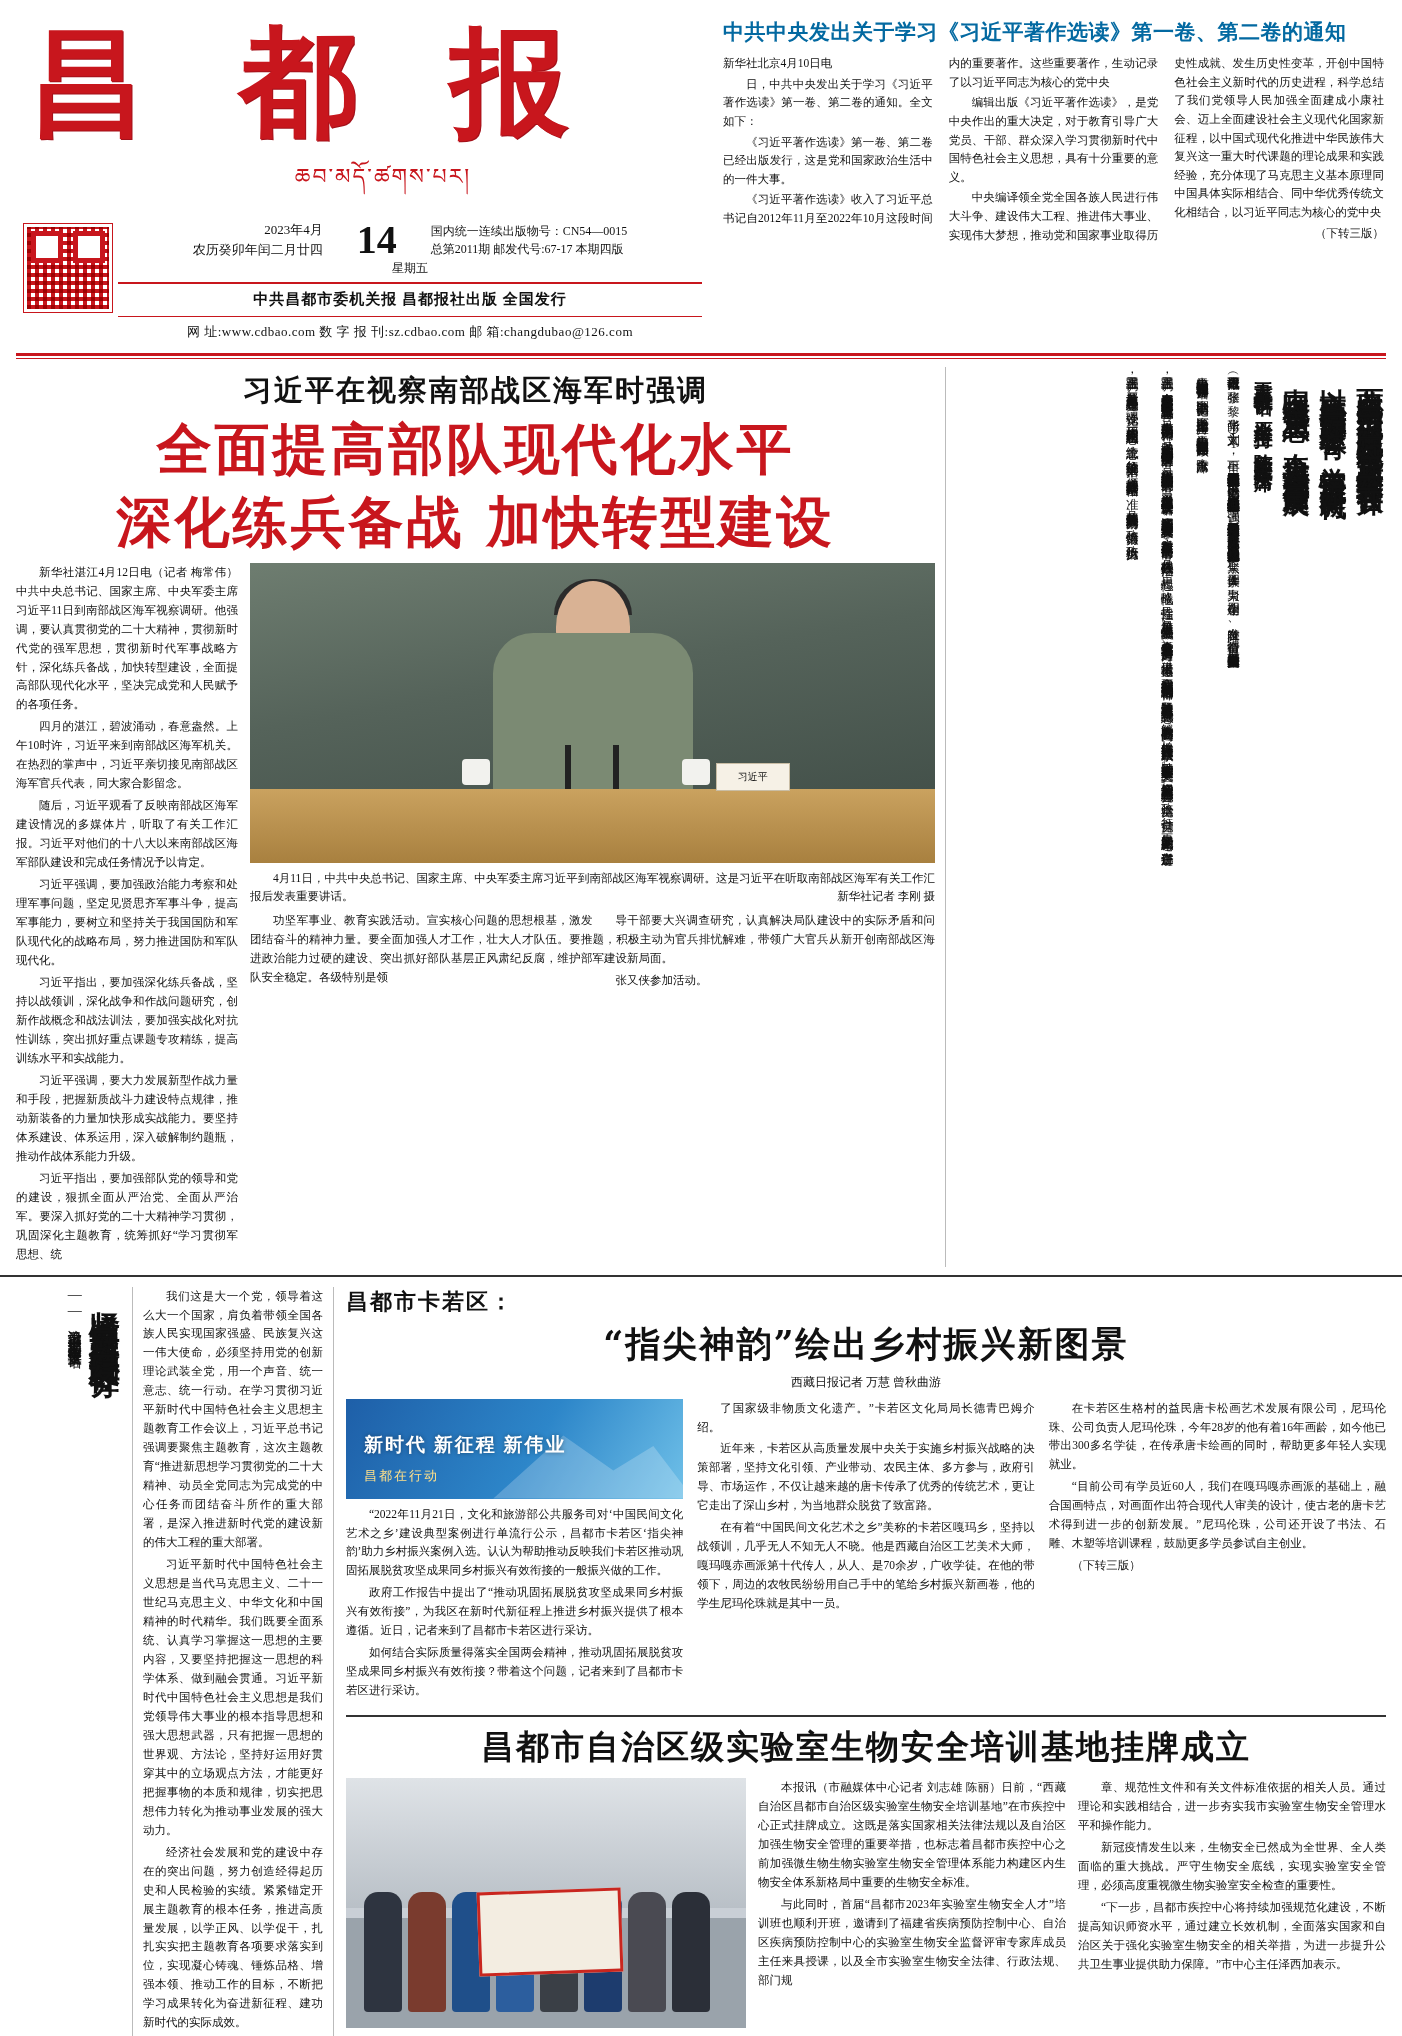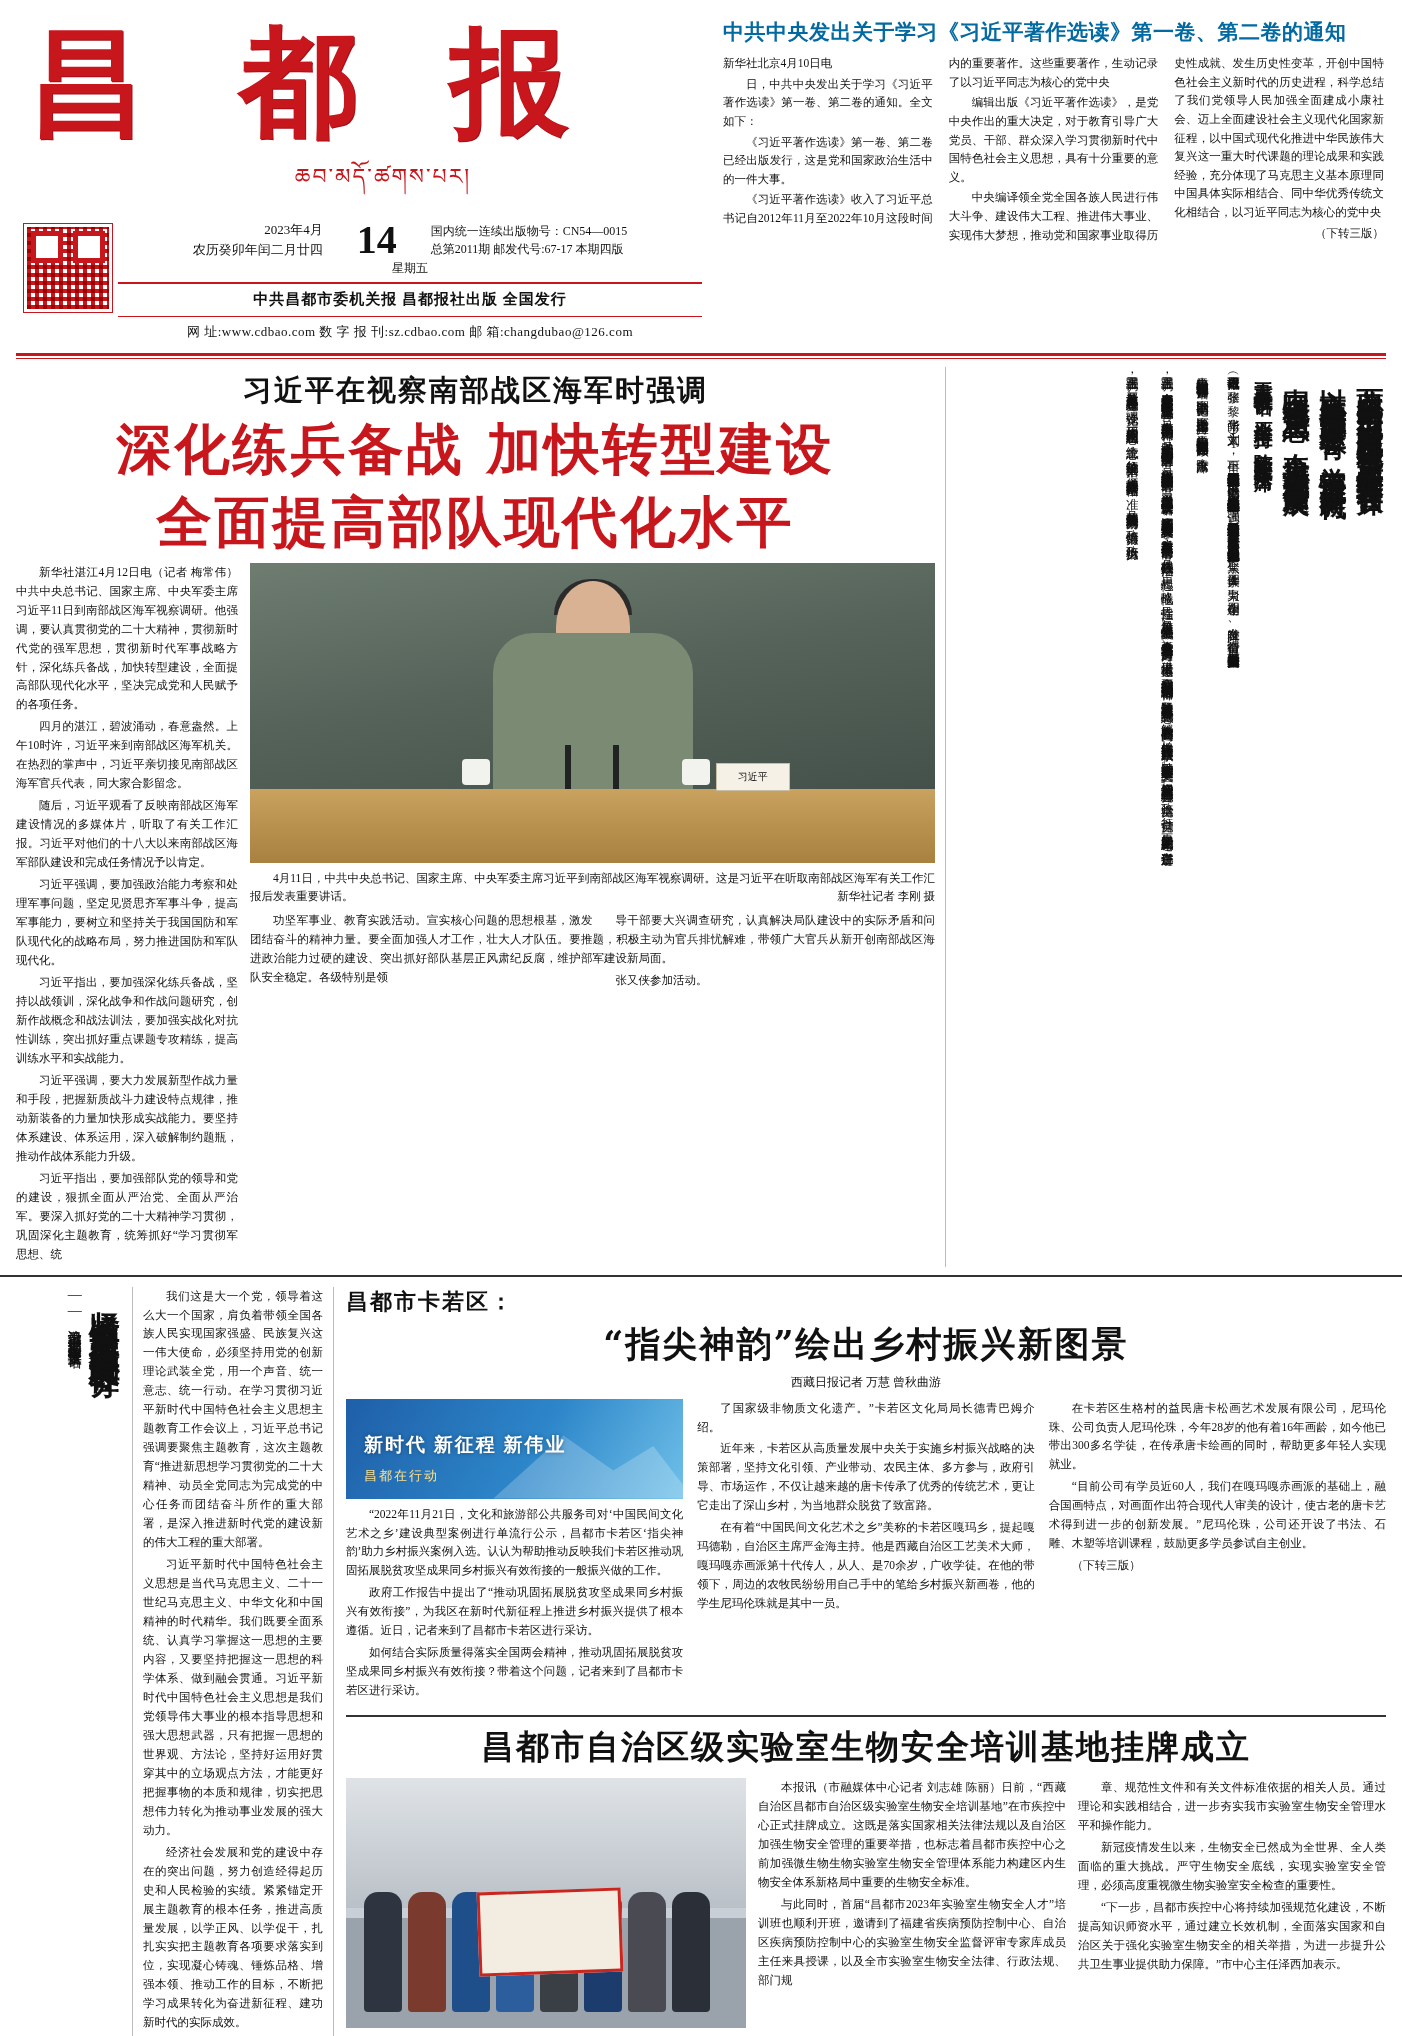--- a/index.html
+++ b/index.html
@@ -492,22 +492,22 @@
       </div>
     </div>
   </div>
 
   <div class="redline"></div>
   <div class="redline2"></div>
 
   <div class="lead">
     <div class="lead-main">
       <div class="kicker">习近平在视察南部战区海军时强调</div>
+      <div class="headline">全面提高部队现代化水平</div>
       <div class="headline">深化练兵备战 加快转型建设</div>
-      <div class="headline">全面提高部队现代化水平</div>
 
       <div class="lead-body">
         <div class="lead-textcol">
           <p>新华社湛江4月12日电（记者 梅常伟）中共中央总书记、国家主席、中央军委主席习近平11日到南部战区海军视察调研。他强调，要认真贯彻党的二十大精神，贯彻新时代党的强军思想，贯彻新时代军事战略方针，深化练兵备战，加快转型建设，全面提高部队现代化水平，坚决完成党和人民赋予的各项任务。</p>
           <p>四月的湛江，碧波涌动，春意盎然。上午10时许，习近平来到南部战区海军机关。在热烈的掌声中，习近平亲切接见南部战区海军官兵代表，同大家合影留念。</p>
           <p>随后，习近平观看了反映南部战区海军建设情况的多媒体片，听取了有关工作汇报。习近平对他们的十八大以来南部战区海军部队建设和完成任务情况予以肯定。</p>
           <p>习近平强调，要加强政治能力考察和处理军事问题，坚定见贤思齐军事斗争，提高军事能力，要树立和坚持关于我国国防和军队现代化的战略布局，努力推进国防和军队现代化。</p>
           <p>习近平指出，要加强深化练兵备战，坚持以战领训，深化战争和作战问题研究，创新作战概念和战法训法，要加强实战化对抗性训练，突出抓好重点课题专攻精练，提高训练水平和实战能力。</p>
           <p>习近平强调，要大力发展新型作战力量和手段，把握新质战斗力建设特点规律，推动新装备的力量加快形成实战能力。要坚持体系建设、体系运用，深入破解制约题瓶，推动作战体系能力升级。</p>
           <p>习近平指出，要加强部队党的领导和党的建设，狠抓全面从严治党、全面从严治军。要深入抓好党的二十大精神学习贯彻，巩固深化主题教育，统筹抓好“学习贯彻军思想、统</p>
@@ -585,21 +585,21 @@
             <div class="b1">新时代 新征程 新伟业</div>
             <div class="b2">昌都在行动</div>
           </div>
           <p>“2022年11月21日，文化和旅游部公共服务司对‘中国民间文化艺术之乡’建设典型案例进行单流行公示，昌都市卡若区‘指尖神韵’助力乡村振兴案例入选。认认为帮助推动反映我们卡若区推动巩固拓展脱贫攻坚成果同乡村振兴有效衔接的一般振兴做的工作。</p>
           <p>政府工作报告中提出了“推动巩固拓展脱贫攻坚成果同乡村振兴有效衔接”，为我区在新时代新征程上推进乡村振兴提供了根本遵循。近日，记者来到了昌都市卡若区进行采访。</p>
           <p>如何结合实际质量得落实全国两会精神，推动巩固拓展脱贫攻坚成果同乡村振兴有效衔接？带着这个问题，记者来到了昌都市卡若区进行采访。</p>
         </div>
         <div class="c">
           <p>了国家级非物质文化遗产。”卡若区文化局局长德青巴姆介绍。</p>
           <p>近年来，卡若区从高质量发展中央关于实施乡村振兴战略的决策部署，坚持文化引领、产业带动、农民主体、多方参与，政府引导、市场运作，不仅让越来越的唐卡传承了优秀的传统艺术，更让它走出了深山乡村，为当地群众脱贫了致富路。</p>
-          <p>在有着“中国民间文化艺术之乡”美称的卡若区嘎玛乡，提起嘎玛德勒，自治区主席严金海主持。他是西藏自治区工艺美术大师，嘎玛嘎赤画派第十代传人，从人、是70余岁，广收学徒。在他的带领下，周边的农牧民纷纷用自己手中的笔给乡村振兴新画卷，他的学生尼玛伦珠就是其中一员。</p>
+          <p>在有着“中国民间文化艺术之乡”美称的卡若区嘎玛乡，坚持以战领训，几乎无人不知无人不晓。他是西藏自治区工艺美术大师，嘎玛嘎赤画派第十代传人，从人、是70余岁，广收学徒。在他的带领下，周边的农牧民纷纷用自己手中的笔给乡村振兴新画卷，他的学生尼玛伦珠就是其中一员。</p>
         </div>
         <div class="c">
           <p>在卡若区生格村的益民唐卡松画艺术发展有限公司，尼玛伦珠、公司负责人尼玛伦珠，今年28岁的他有着16年画龄，如今他已带出300多名学徒，在传承唐卡绘画的同时，帮助更多年轻人实现就业。</p>
           <p>“目前公司有学员近60人，我们在嘎玛嘎赤画派的基础上，融合国画特点，对画面作出符合现代人审美的设计，使古老的唐卡艺术得到进一步的创新发展。”尼玛伦珠，公司还开设了书法、石雕、木塑等培训课程，鼓励更多学员参试自主创业。</p>
           <p>（下转三版）</p>
           <p class="cont" style="text-indent:0"></p>
         </div>
       </div>
 
       <div class="bottom-art">

